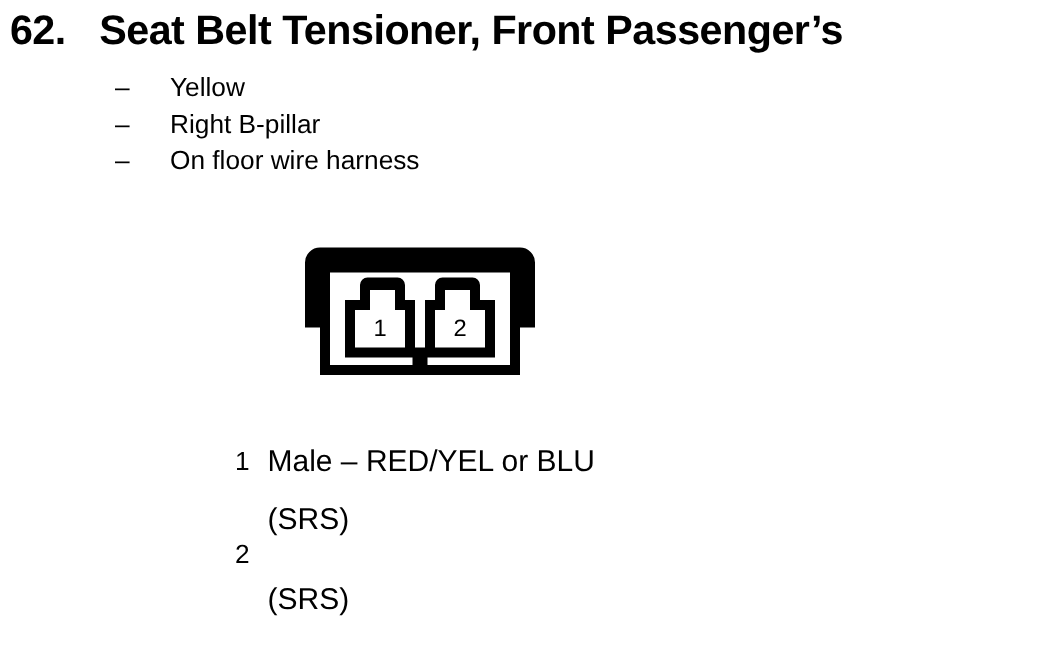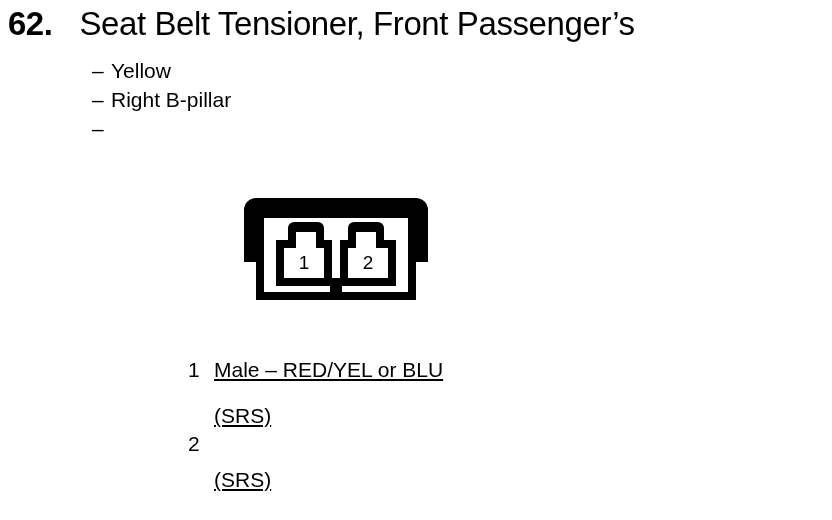--- a/index.html
+++ b/index.html
@@ -29,21 +29,21 @@
     white-space: nowrap;
   }
   #entry-number {
     font-size: 33px;
     font-weight: bold;
     line-height: 40px;
     letter-spacing: -0.5px;
   }
   #entry-title {
     font-size: 33px;
-    font-weight: normal;
+    font-weight: bold;
     line-height: 40px;
     letter-spacing: -0.4px;
     margin-left: 27px;
   }
 
   
   #attribute-list {
     position: absolute;
     left: 92px;
     top: 56px;
@@ -57,20 +57,21 @@
   }
   .attribute-dash {
     font-size: 21px;
     line-height: 29px;
     width: 19px;
     flex: 0 0 19px;
   }
   .attribute-text {
     font-size: 21px;
     line-height: 29px;
+    margin-left: 25px;
   }
 
   
   #connector-diagram {
     position: absolute;
     left: 232px;
     top: 190px;
     width: 220px;
     height: 120px;
   }
@@ -100,24 +101,23 @@
   .pin-entry-number {
     font-size: 21px;
     line-height: 28px;
     flex: 0 0 26px;
     text-align: left;
   }
   .pin-entry-lines {
     display: block;
   }
   .pin-entry-line {
-    font-size: 21px;
+    font-size: 24px;
     line-height: 28px;
     white-space: nowrap;
-    text-decoration: underline;
   }
 </style>
 </head>
 <body>
 
 <div id="header">
   <span id="entry-number">62.</span>
   <span id="entry-title">Seat Belt Tensioner, Front Passenger’s</span>
 </div>
 
@@ -128,20 +128,21 @@
     <span class="attribute-text">Yellow</span>
   </div>
 
   <div class="attribute-row">
     <span class="attribute-dash">–</span>
     <span class="attribute-text">Right B-pillar</span>
   </div>
 
   <div class="attribute-row">
     <span class="attribute-dash">–</span>
+    <span class="attribute-text">On floor wire harness</span>
   </div>
 
 </div>
 
 <div id="connector-diagram">
   <svg width="220" height="120" viewBox="0 0 220 120">
 
     <path d="M 12,20
              A 12,12 0 0 1 24,8
              L 184,8

